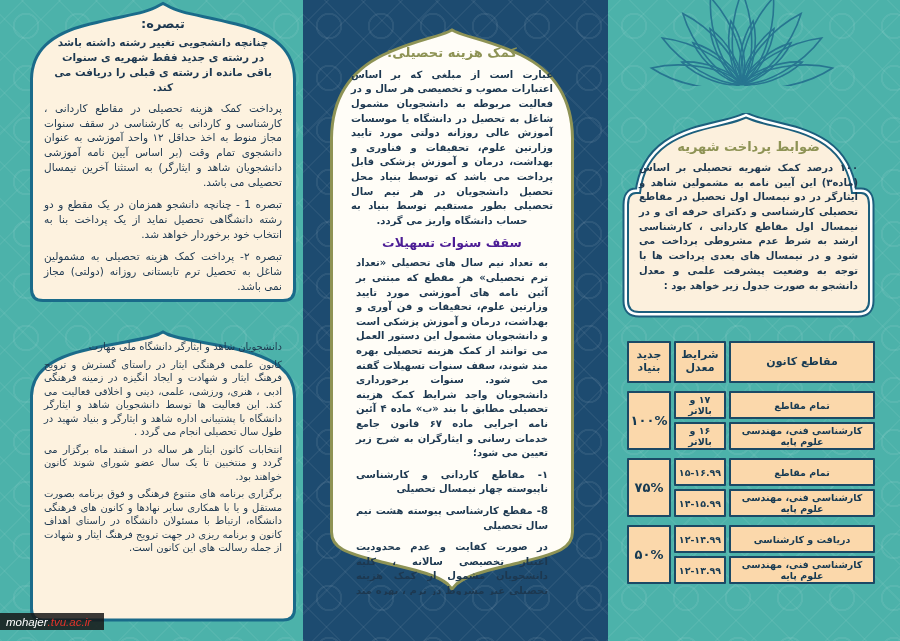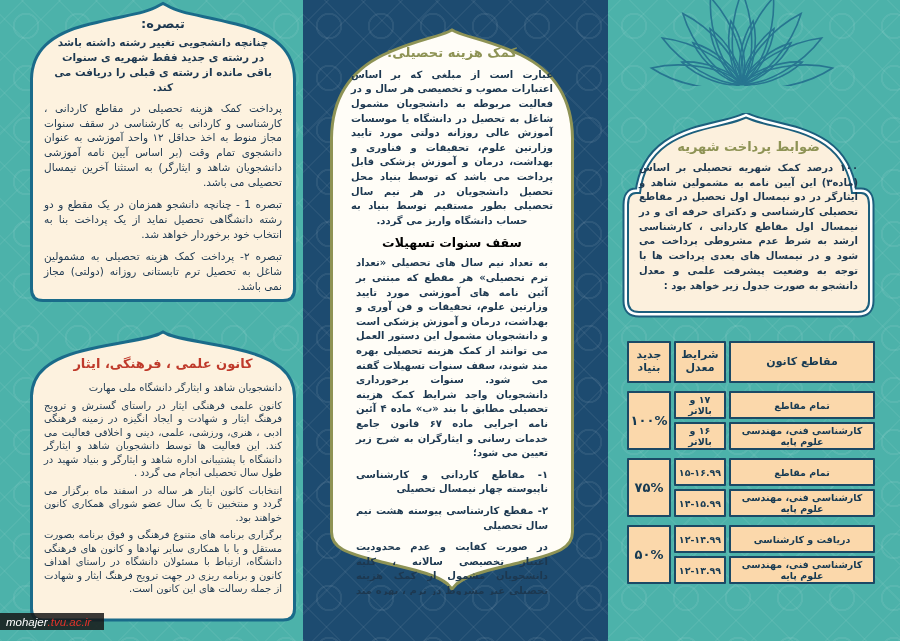--- a/index.html
+++ b/index.html
@@ -38,21 +38,21 @@
   #panel-kanoon .lp-body p{font-size:10px;line-height:1.35;margin:0 0 4px;}
   #panel-kanoon .lead{text-align:right;}
 
   
   #panel-mid{left:330px;top:28px;width:244px;height:567px;}
   .mid-title{margin:0 auto;padding-top:17px;width:130px;text-align:center;
     font-size:13px;font-weight:bold;color:#8e9355;line-height:1.3;}
   .mid-body{padding:6px 15px 0;direction:rtl;}
   .mid-body p{margin:0 11px 7px;font-size:10px;line-height:1.46;font-weight:bold;color:#1d3850;text-align:justify;}
   .mid-body p.intro{margin:0 6px 7px;text-align:justify;text-align-last:center;}
-  .mid-sec{margin:4px 0 6px;text-align:center;font-size:12.5px;font-weight:bold;color:#000000;}
+  .mid-sec{margin:4px 0 6px;text-align:center;font-size:12.5px;font-weight:bold;color:#4c1d95;}
 
   
   #panel-right{left:622px;top:113px;width:253px;height:205px;}
   .rp-title{margin:0;padding-top:26px;text-align:center;font-size:13px;font-weight:bold;color:#8e9355;}
   .rp-body{padding:7px 17px 0;direction:rtl;}
   .rp-body p{margin:0;font-size:10px;line-height:1.47;font-weight:bold;color:#1d3850;text-align:justify;}
 
   
   #rtable{position:absolute;left:617px;top:341px;width:258px;direction:rtl;}
   .tgrid{display:grid;grid-template-columns:146px 52px 44px;column-gap:3px;row-gap:3px;}
@@ -127,42 +127,41 @@
 
     </div>
   </div>
 </div>
 
 <div class="panel" id="panel-kanoon">
   <svg class="shape" viewBox="0 0 266 292" preserveAspectRatio="none">
     <path d="M 1.5,66 C 2,44 18,28 60,19 C 95,11 115,10 129,4 L 133,2 L 137,4 C 151,10 171,11 206,19 C 248,28 264,44 264.5,66 L 264.5,279 Q 264.5,290 253,290 L 13,290 Q 1.5,290 1.5,279 Z" fill="#fdf2df" stroke="#1a6b8a" stroke-width="3"></path>
   </svg>
   <div class="content" dir="rtl">
-    <h2 class="lp-title">کانون علمی ، فرهنگی، ایثار</h2>
     <div class="lp-body" style="margin-top:10px;">
       <p class="lead">دانشجویان شاهد و ایثارگر دانشگاه ملی مهارت</p>
       <p>کانون علمی فرهنگی ایثار در راستای گسترش و ترویج فرهنگ ایثار و شهادت و ایجاد انگیزه در زمینه فرهنگی ادبی ، هنری، ورزشی، علمی، دینی و اخلاقی فعالیت می کند. این فعالیت ها توسط دانشجویان شاهد و ایثارگر دانشگاه با پشتیبانی اداره شاهد و ایثارگر و بنیاد شهید در طول سال تحصیلی انجام می گردد .</p>
-      <p>انتخابات کانون ایثار هر ساله در اسفند ماه برگزار می گردد و منتخبین تا یک سال عضو شورای همکاری کانون خواهند بود.</p>
+      <p>انتخابات کانون ایثار هر ساله در اسفند ماه برگزار می گردد و منتخبین تا یک سال عضو شورای شوند کانون خواهند بود.</p>
       <p>برگزاری برنامه های متنوع فرهنگی و فوق برنامه بصورت مستقل و یا با همکاری سایر نهادها و کانون های فرهنگی دانشگاه، ارتباط با مسئولان دانشگاه در راستای اهداف کانون و برنامه ریزی در جهت ترویج فرهنگ ایثار و شهادت از جمله رسالت های این کانون است.</p>
     </div>
   </div>
 </div>
 
 <div class="panel" id="panel-mid">
   <svg class="shape" viewBox="0 0 244 567" preserveAspectRatio="none">
     <path d="M 1.5,110 C 2,72 18,44 53,27 C 85,12 105,10 119,3.5 L 122,2 L 125,3.5 C 139,10 159,12 191,27 C 226,44 242,72 242.5,110 L 242.5,504 C 242.5,520 228,525 196,533 C 165,541 140,545 126.5,556 L 122,561 L 117.5,556 C 104,545 79,541 48,533 C 16,525 1.5,520 1.5,504 Z" fill="#fffdf7" stroke="#8e9355" stroke-width="3"></path>
   </svg>
   <div class="content" dir="rtl">
     <h2 class="mid-title">کمک هزینه تحصیلی:</h2>
     <div class="mid-body">
       <p class="intro">عبارت است از مبلغی که بر اساس اعتبارات مصوب و تخصیصی هر سال و در فعالیت مربوطه به دانشجویان مشمول شاغل به تحصیل در دانشگاه یا موسسات آموزش عالی روزانه دولتی مورد تایید وزارتین علوم، تحقیقات و فناوری و بهداشت، درمان و آموزش پزشکی قابل پرداخت می باشد که توسط بنیاد محل تحصیل دانشجویان در هر نیم سال تحصیلی بطور مستقیم توسط بنیاد به حساب دانشگاه واریز می گردد.</p>
       <h3 class="mid-sec">سقف سنوات تسهیلات</h3>
       <p>به تعداد نیم سال های تحصیلی «تعداد ترم تحصیلی» هر مقطع که مبتنی بر آئین نامه های آموزشی مورد تایید وزارتین علوم، تحقیقات و فن آوری و بهداشت، درمان و آموزش پزشکی است و دانشجویان مشمول این دستور العمل می توانند از کمک هزینه تحصیلی بهره مند شوند، سقف سنوات تسهیلات گفته می شود. سنوات برخورداری دانشجویان واجد شرایط کمک هزینه تحصیلی مطابق با بند «ب» ماده ۴ آئین نامه اجرایی ماده ۶۷ قانون جامع خدمات رسانی و ایثارگران به شرح زیر تعیین می شود؛</p>
       <p>۱- مقاطع کاردانی و کارشناسی ناپیوسته چهار نیمسال تحصیلی</p>
-      <p>۲- مقطع کارشناسی پیوسته هشت نیم سال تحصیلی</p>
+      <p>8- مقطع کارشناسی پیوسته هشت نیم سال تحصیلی</p>
       <p>در صورت کفایت و عدم محدودیت اعتبار تخصیصی سالانه ، کلیه دانشجویان مشمول از کمک هزینه تحصیلی غیر مشروط در ترم ، بهره مند می گردند در غیر اینصورت کمک هزینه تحصیلی به دانشجویان مشمول شاغل به تحصیل غیر مشروط در ترم ، با توجه به مقطع تحصیلی و اولویت نمره معدل برابر ضوابط در هر نیم سال تحصیلی پرداخت می گردد.</p>
 
     </div>
   </div>
 </div>
 
 <div class="panel" id="panel-right">
   <svg class="shape" viewBox="0 0 253 205" preserveAspectRatio="none">
     <path d="M 6,92 Q 6,80 14,80 L 18,80 C 20,62 28,44 45,32 C 70,15 100,14 119,6.5 L 124,4.5 L 129,6.5 C 148,14 178,15 203,32 C 220,44 228,62 230,80 L 239,80 Q 247,80 247,92 L 247,188 Q 247,199 236,199 L 17,199 Q 6,199 6,188 Z" fill="none" stroke="#1c5f7d" stroke-width="11"></path>
     <path d="M 6,92 Q 6,80 14,80 L 18,80 C 20,62 28,44 45,32 C 70,15 100,14 119,6.5 L 124,4.5 L 129,6.5 C 148,14 178,15 203,32 C 220,44 228,62 230,80 L 239,80 Q 247,80 247,92 L 247,188 Q 247,199 236,199 L 17,199 Q 6,199 6,188 Z" fill="none" stroke="#ffffff" stroke-width="7"></path>

